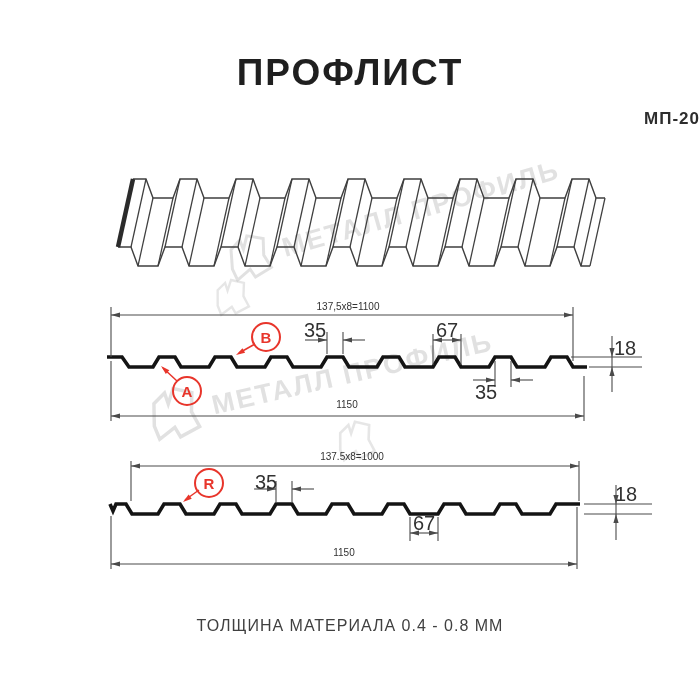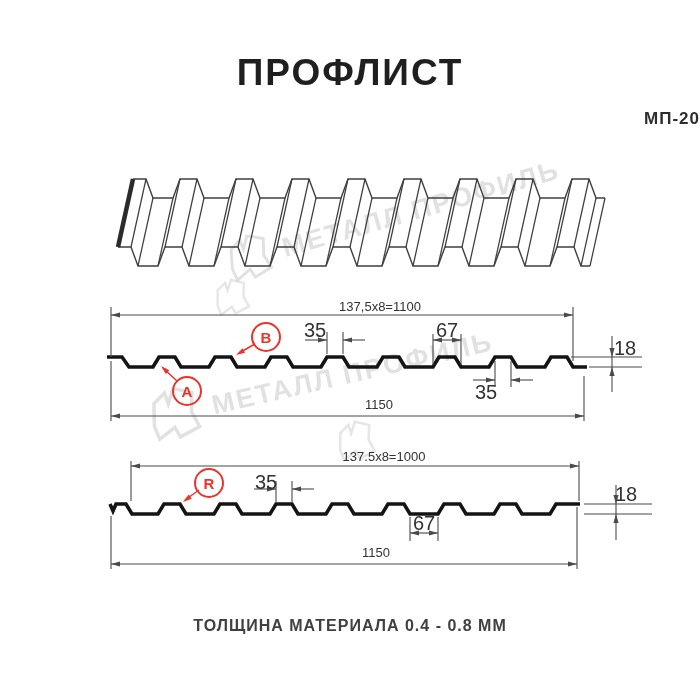--- a/index.html
+++ b/index.html
@@ -3,30 +3,30 @@
 <meta charset="utf-8">
 <style>
   html,body{margin:0;padding:0;background:#fff;}
   .page{position:relative;width:700px;height:700px;background:#ffffff;overflow:hidden;
         font-family:"Liberation Sans", sans-serif;}
   .title{position:absolute;left:0;top:52px;width:700px;text-align:center;
          font-size:37px;font-weight:bold;letter-spacing:2px;color:#1f1f1f;}
   .subtitle{position:absolute;left:0;top:101px;width:700px;text-align:right;
          font-size:17px;font-weight:bold;letter-spacing:1px;color:#2d2d2d;margin-top:8px;}
   .footer-note{position:absolute;left:0;top:617px;width:700px;text-align:center;
-         font-size:16px;font-weight:bold;letter-spacing:1px;color:#404040;}
+         font-size:16px;font-weight:normal;letter-spacing:1px;color:#404040;}
   svg.layer{position:absolute;left:0;top:0;}
   #svg-under{z-index:1;}
   .watermark{position:absolute;z-index:2;display:flex;align-items:center;gap:10px;
              opacity:.55;pointer-events:none;transform-origin:left center;}
   .watermark .wm-text{font-size:27px;font-weight:bold;letter-spacing:2px;color:#c9c9c9;white-space:nowrap;}
   #svg-over{z-index:3;}
   .dim-label{position:absolute;z-index:4;transform:translate(-50%,-50%);
              font-size:20px;color:#323232;white-space:nowrap;}
-  .dim-label.big{font-size:13px;margin-left:32px;}
+  .dim-label.big{font-size:10px;}
   .callout{position:absolute;z-index:5;width:26px;height:26px;border-radius:50%;
            border:2px solid #e8352b;color:#e8352b;display:flex;align-items:center;
            justify-content:center;font-size:15px;font-weight:bold;background:transparent;}
 </style>
 </head>
 <body>
 
 <div class="page">
 
   <div class="title">ПРОФЛИСТ</div>

